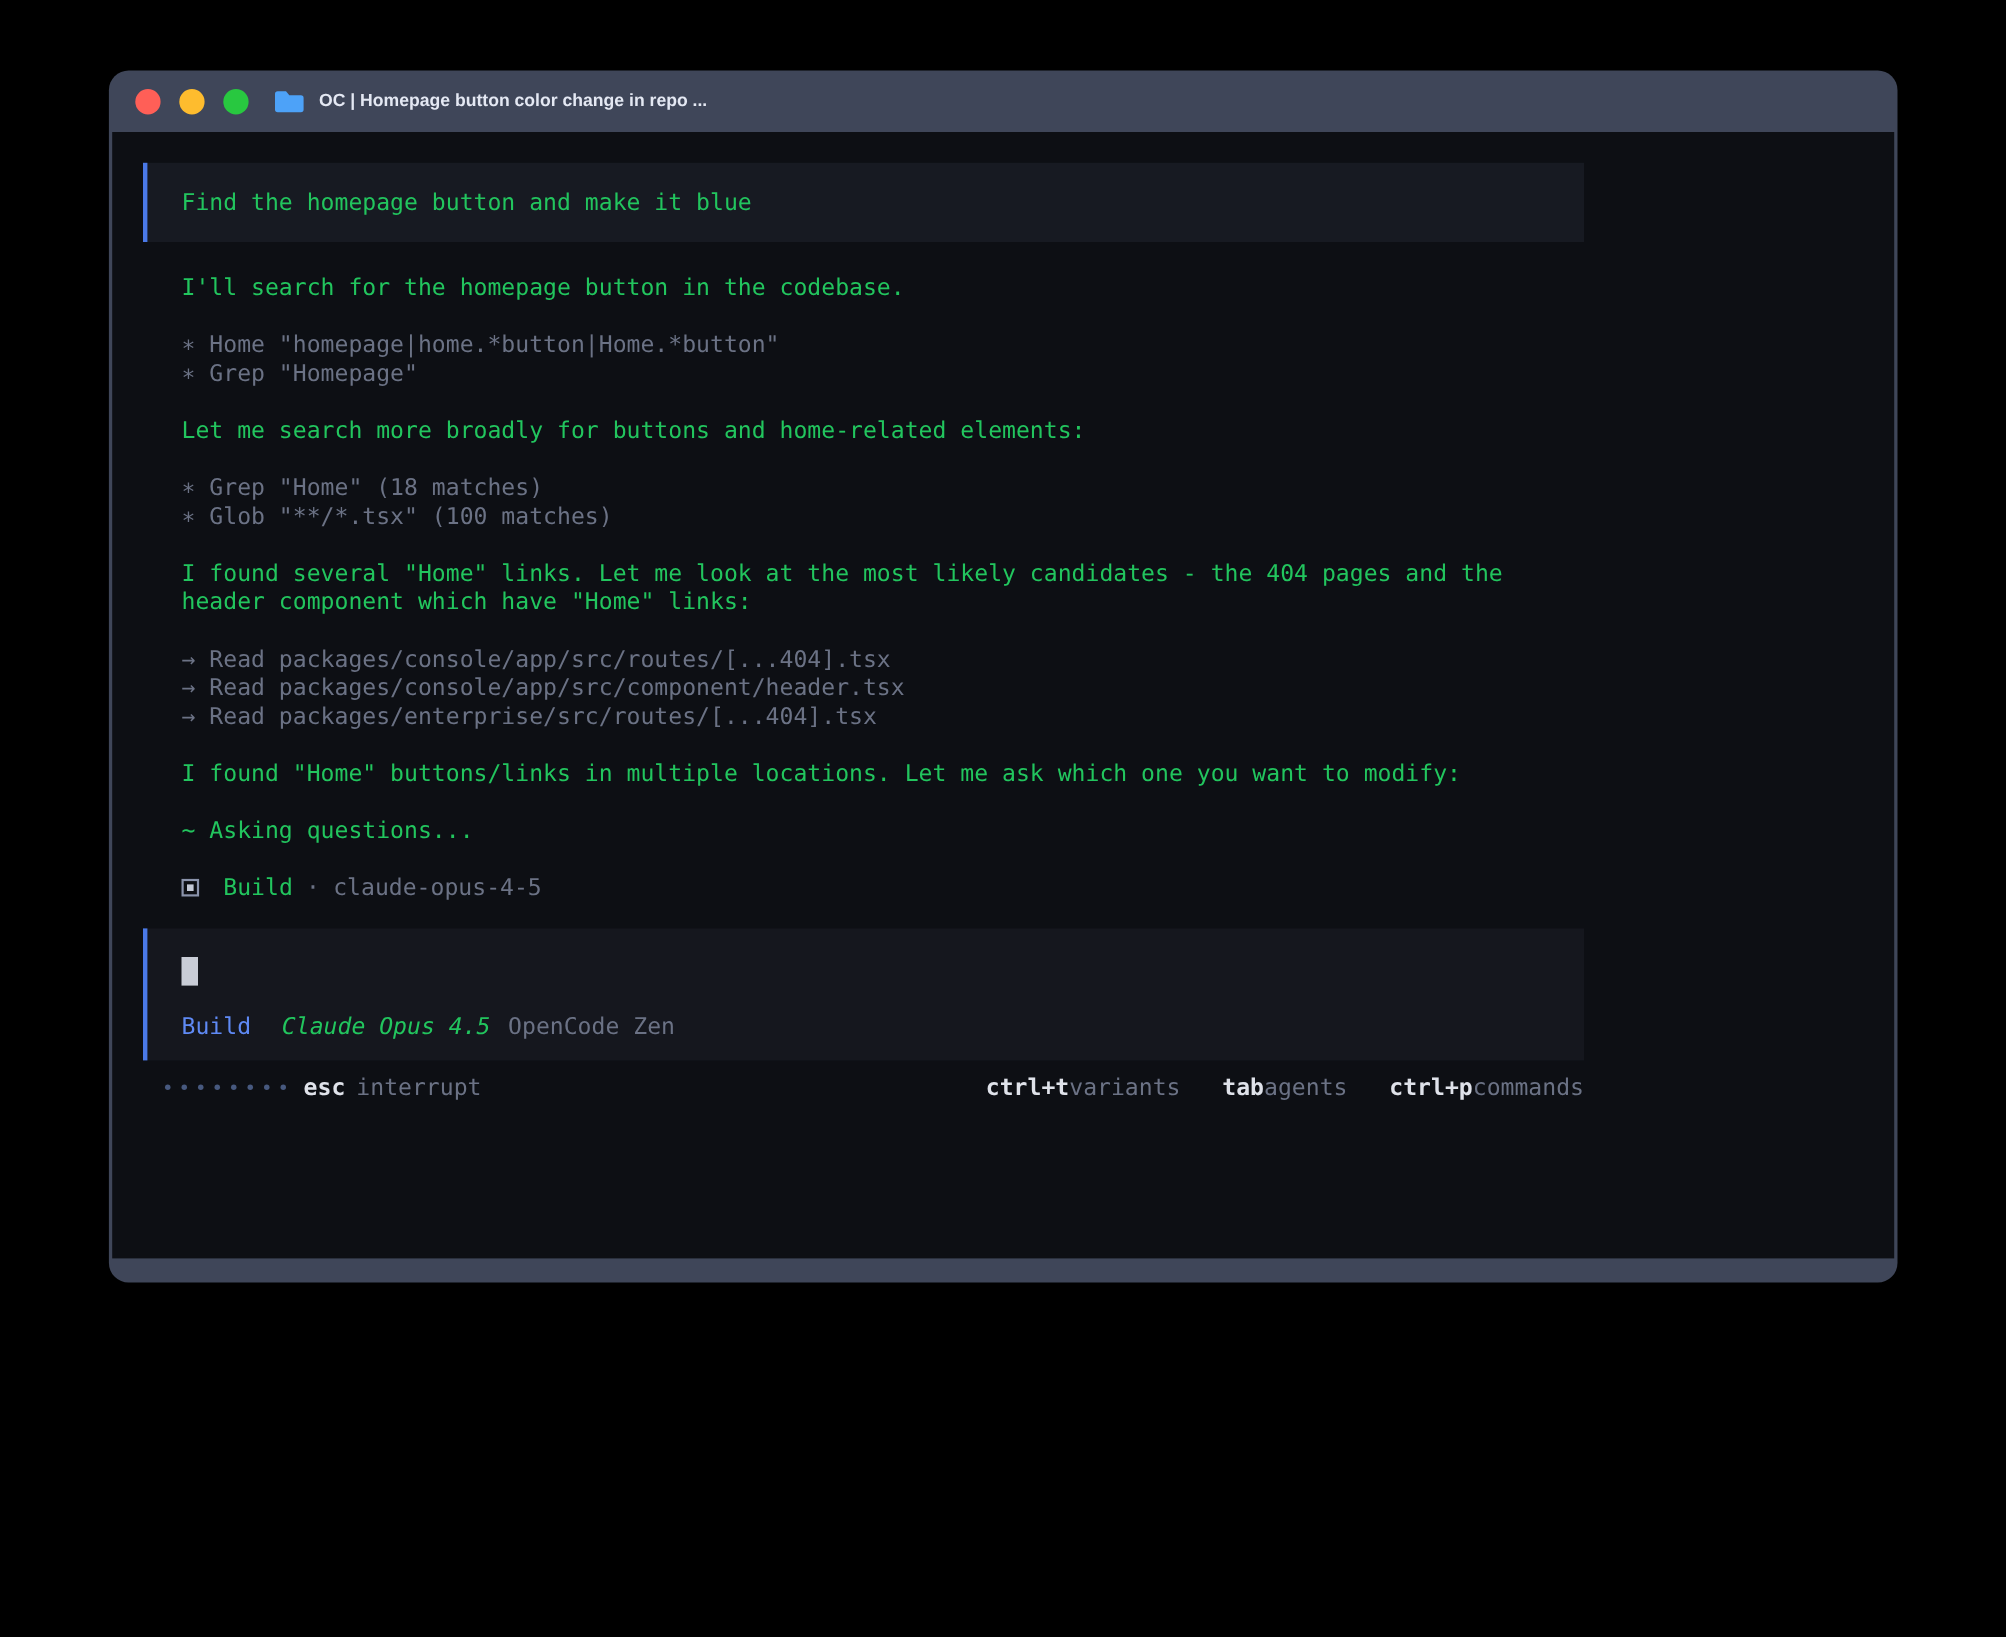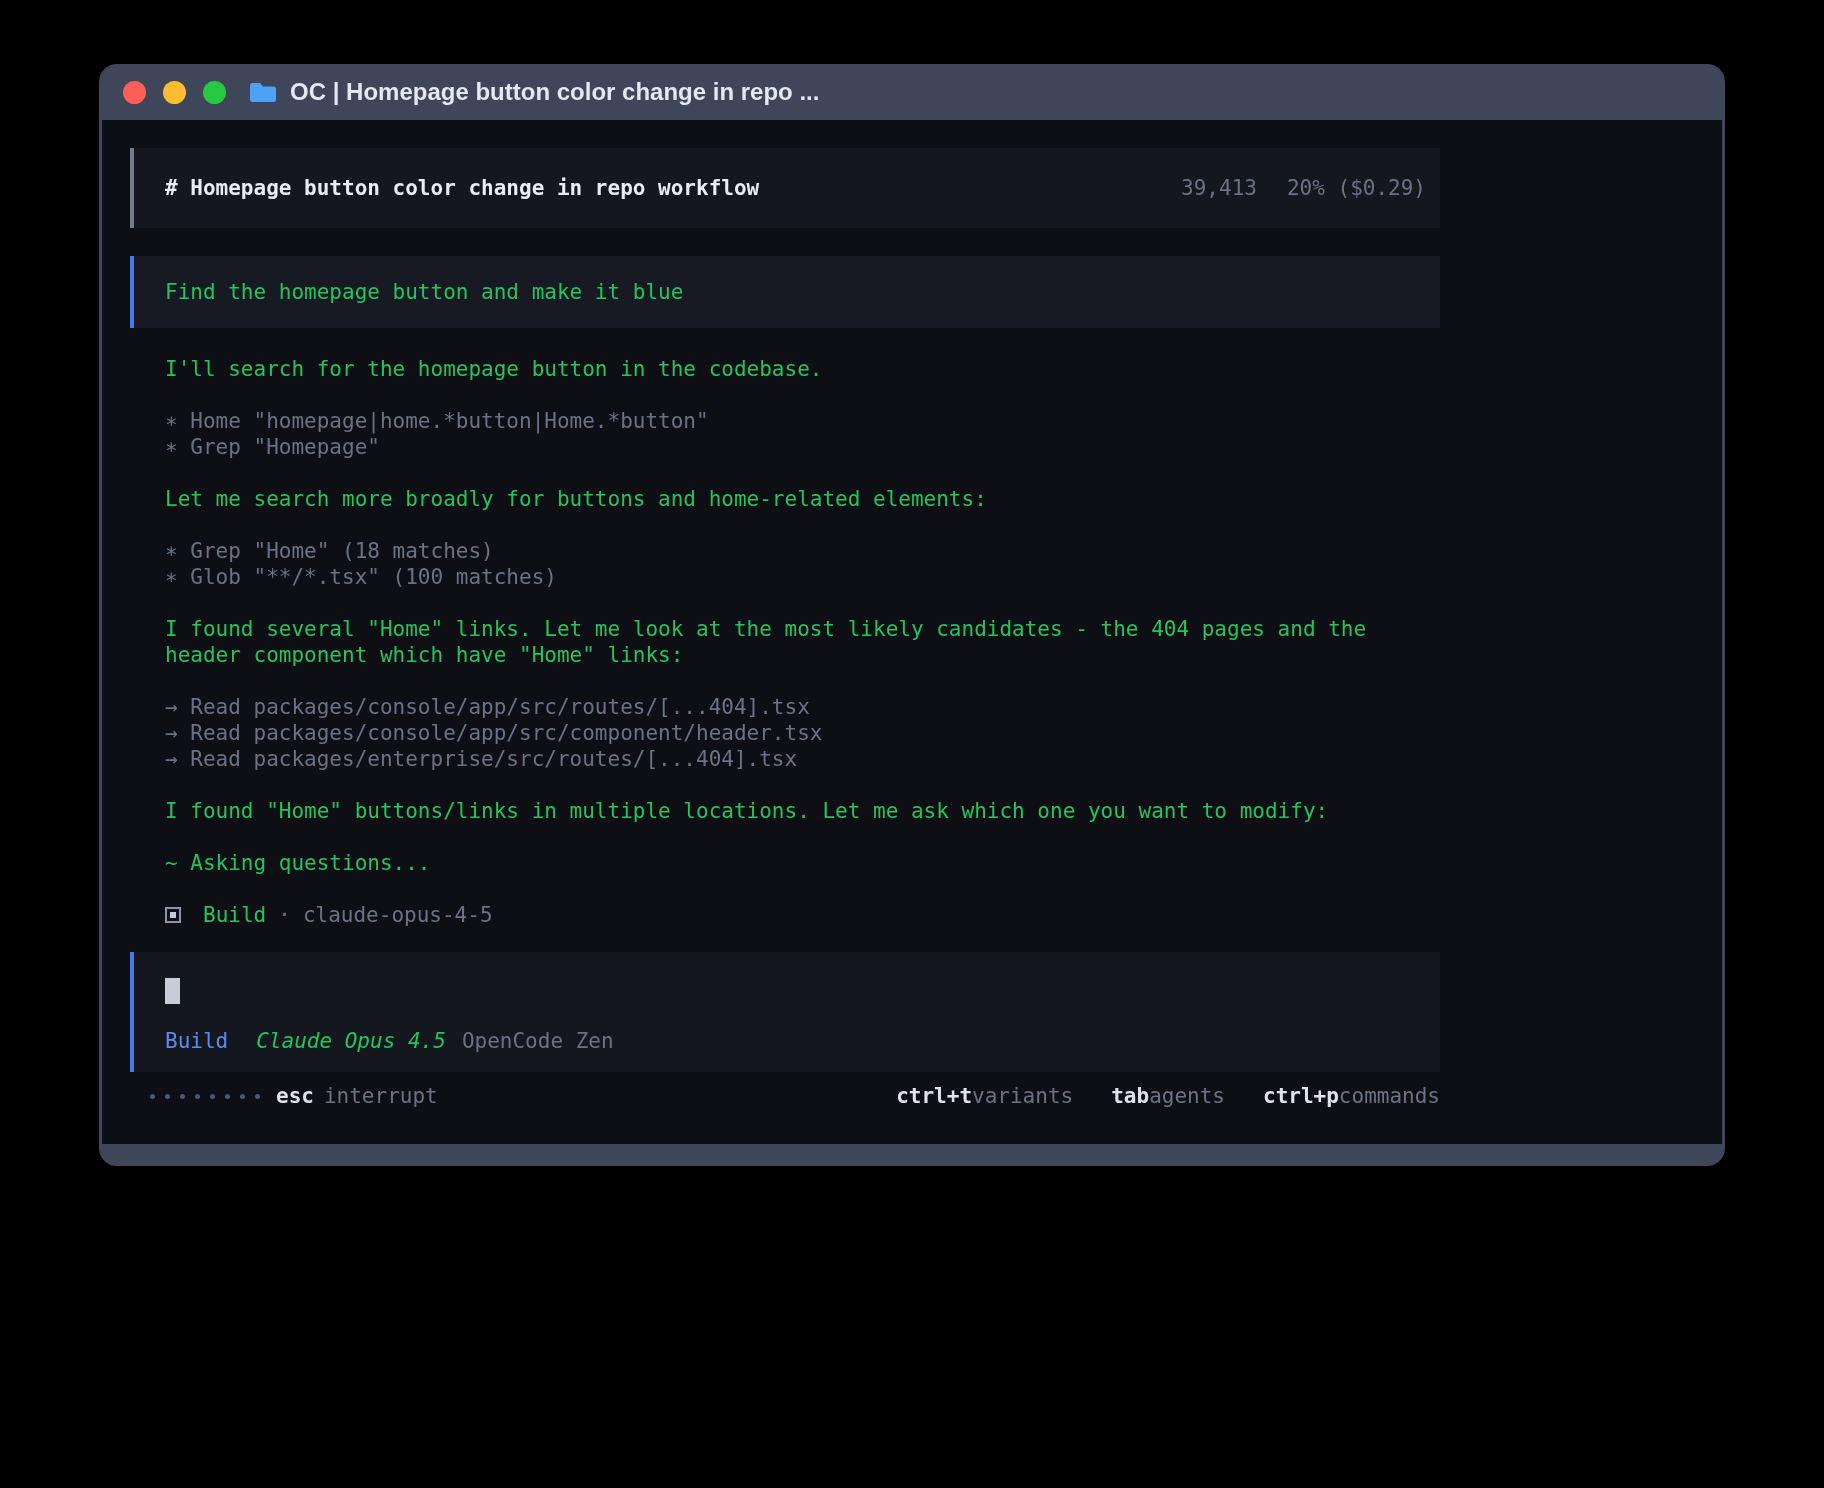--- a/index.html
+++ b/index.html
@@ -12,21 +12,21 @@
 
   
   .titlebar { height:56px; flex:none; display:flex; align-items:center; padding:0 24px; }
   .lights { display:flex; gap:17px; align-items:center; }
   .light { width:23px; height:23px; border-radius:50%; display:inline-block; }
   .light.red { background:#ff5f57; }
   .light.yellow { background:#febc2e; }
   .light.green { background:#28c840; }
   .folder { margin-left:22px; flex:none; }
   .win-title { margin-left:12px; font-family:"Liberation Sans","DejaVu Sans",sans-serif;
-               font-weight:bold; font-size:24px; color:#e4e8f3; white-space:nowrap; }
+               font-weight:bold; font-size:16px; color:#e4e8f3; white-space:nowrap; }
 
   
   .content { flex:1; background:#0d0f14; margin:0 3px; padding:28px 0 0 28px; }
   .bottomstrip { height:22px; flex:none; }
   .col { width:1310px; font-size:21px; line-height:26px; }
 
   .white { color:#22c55e; }
   .gray  { color:#6b7285; }
   .blue  { color:#5f8af5; }
 
@@ -77,27 +77,20 @@
     </div>
     <svg class="folder" width="30" height="24" viewBox="0 0 30 24">
       <path d="M2 5.5 a2.5 2.5 0 0 1 2.5 -2.5 h7.5 l3 3.5 h10.5 a2.5 2.5 0 0 1 2.5 2.5 v10.5 a2.5 2.5 0 0 1 -2.5 2.5 h-21 a2.5 2.5 0 0 1 -2.5 -2.5 z" fill="#4da2f8"></path>
     </svg>
     <span class="win-title">OC | Homepage button color change in repo ...</span>
   </div>
 
   <div class="content">
     <div class="col">
 
-      <div class="session-header">
-        <span class="sh-title"># Homepage button color change in repo workflow</span>
-        <span class="sh-right">
-          <span>39,413</span>
-          <span>20% ($0.29)</span>
-        </span>
-      </div>
 
       <div class="user-block">
         <span class="white">Find the homepage button and make it blue</span>
       </div>
 
       <div class="line white mb">I'll search for the homepage button in the codebase.</div>
 
       <div class="mb">
         <div class="line gray">∗ Home "homepage|home.*button|Home.*button"</div>
         <div class="line gray">∗ Grep "Homepage"</div>

